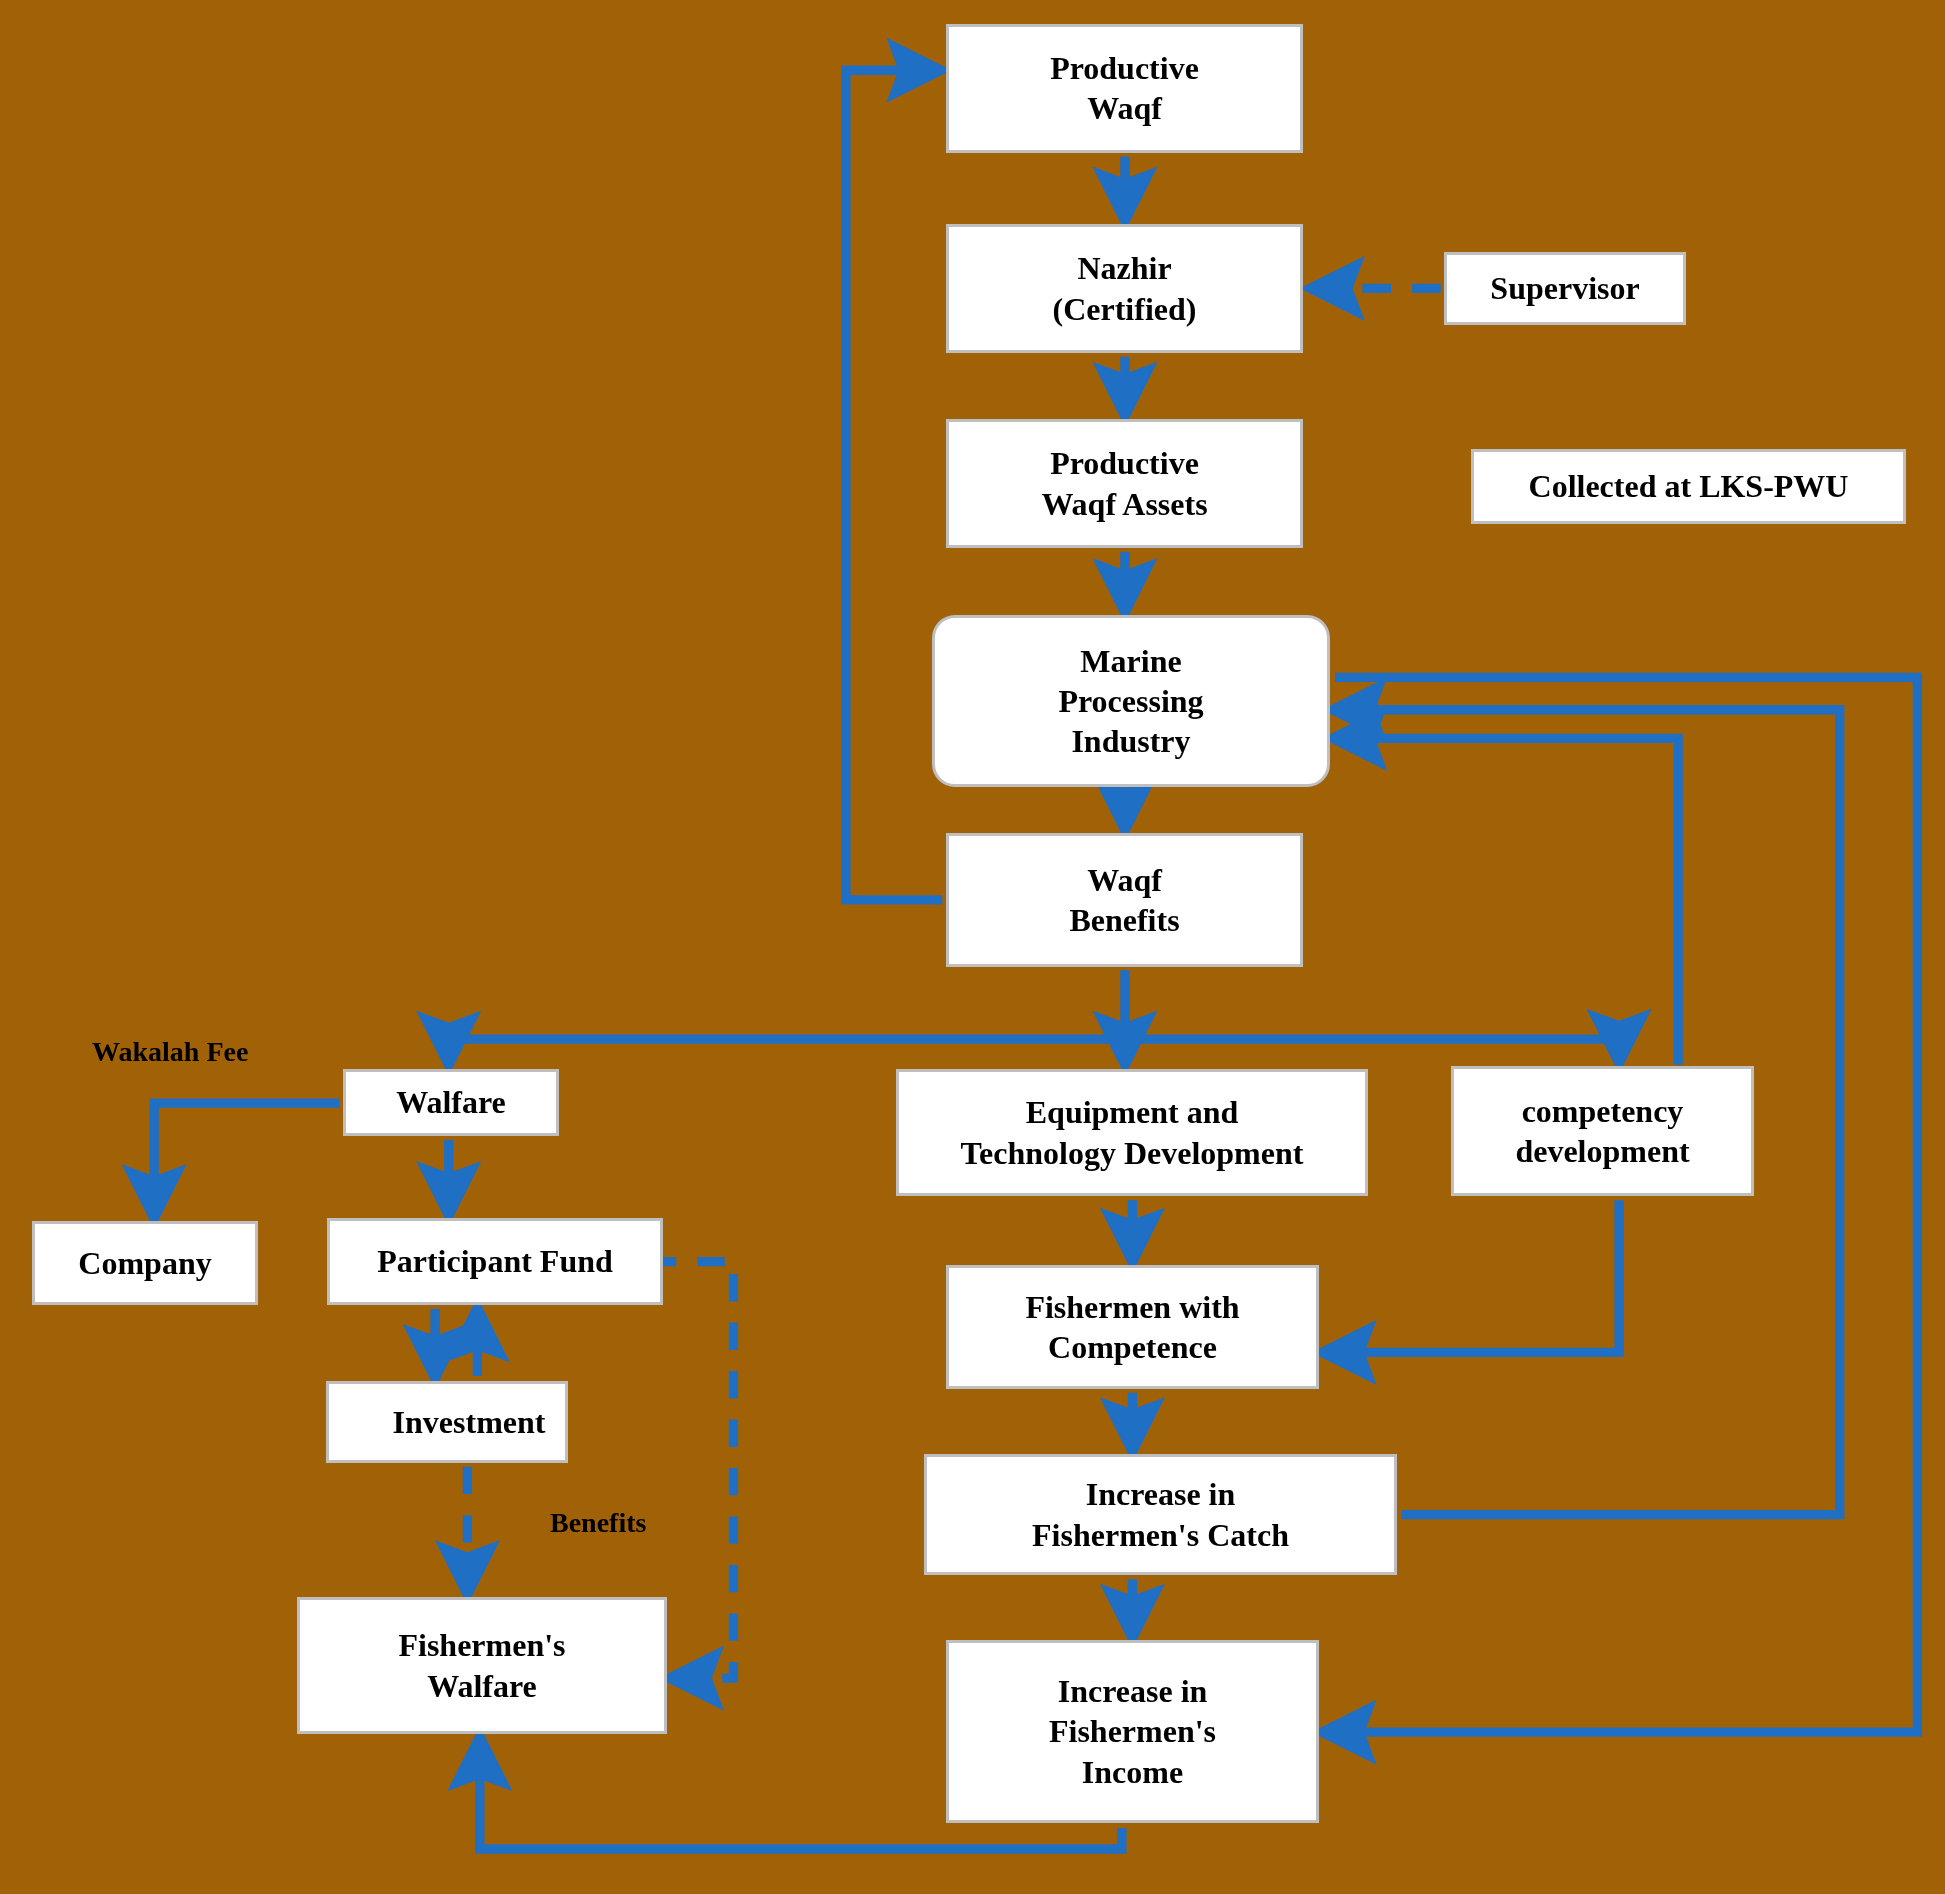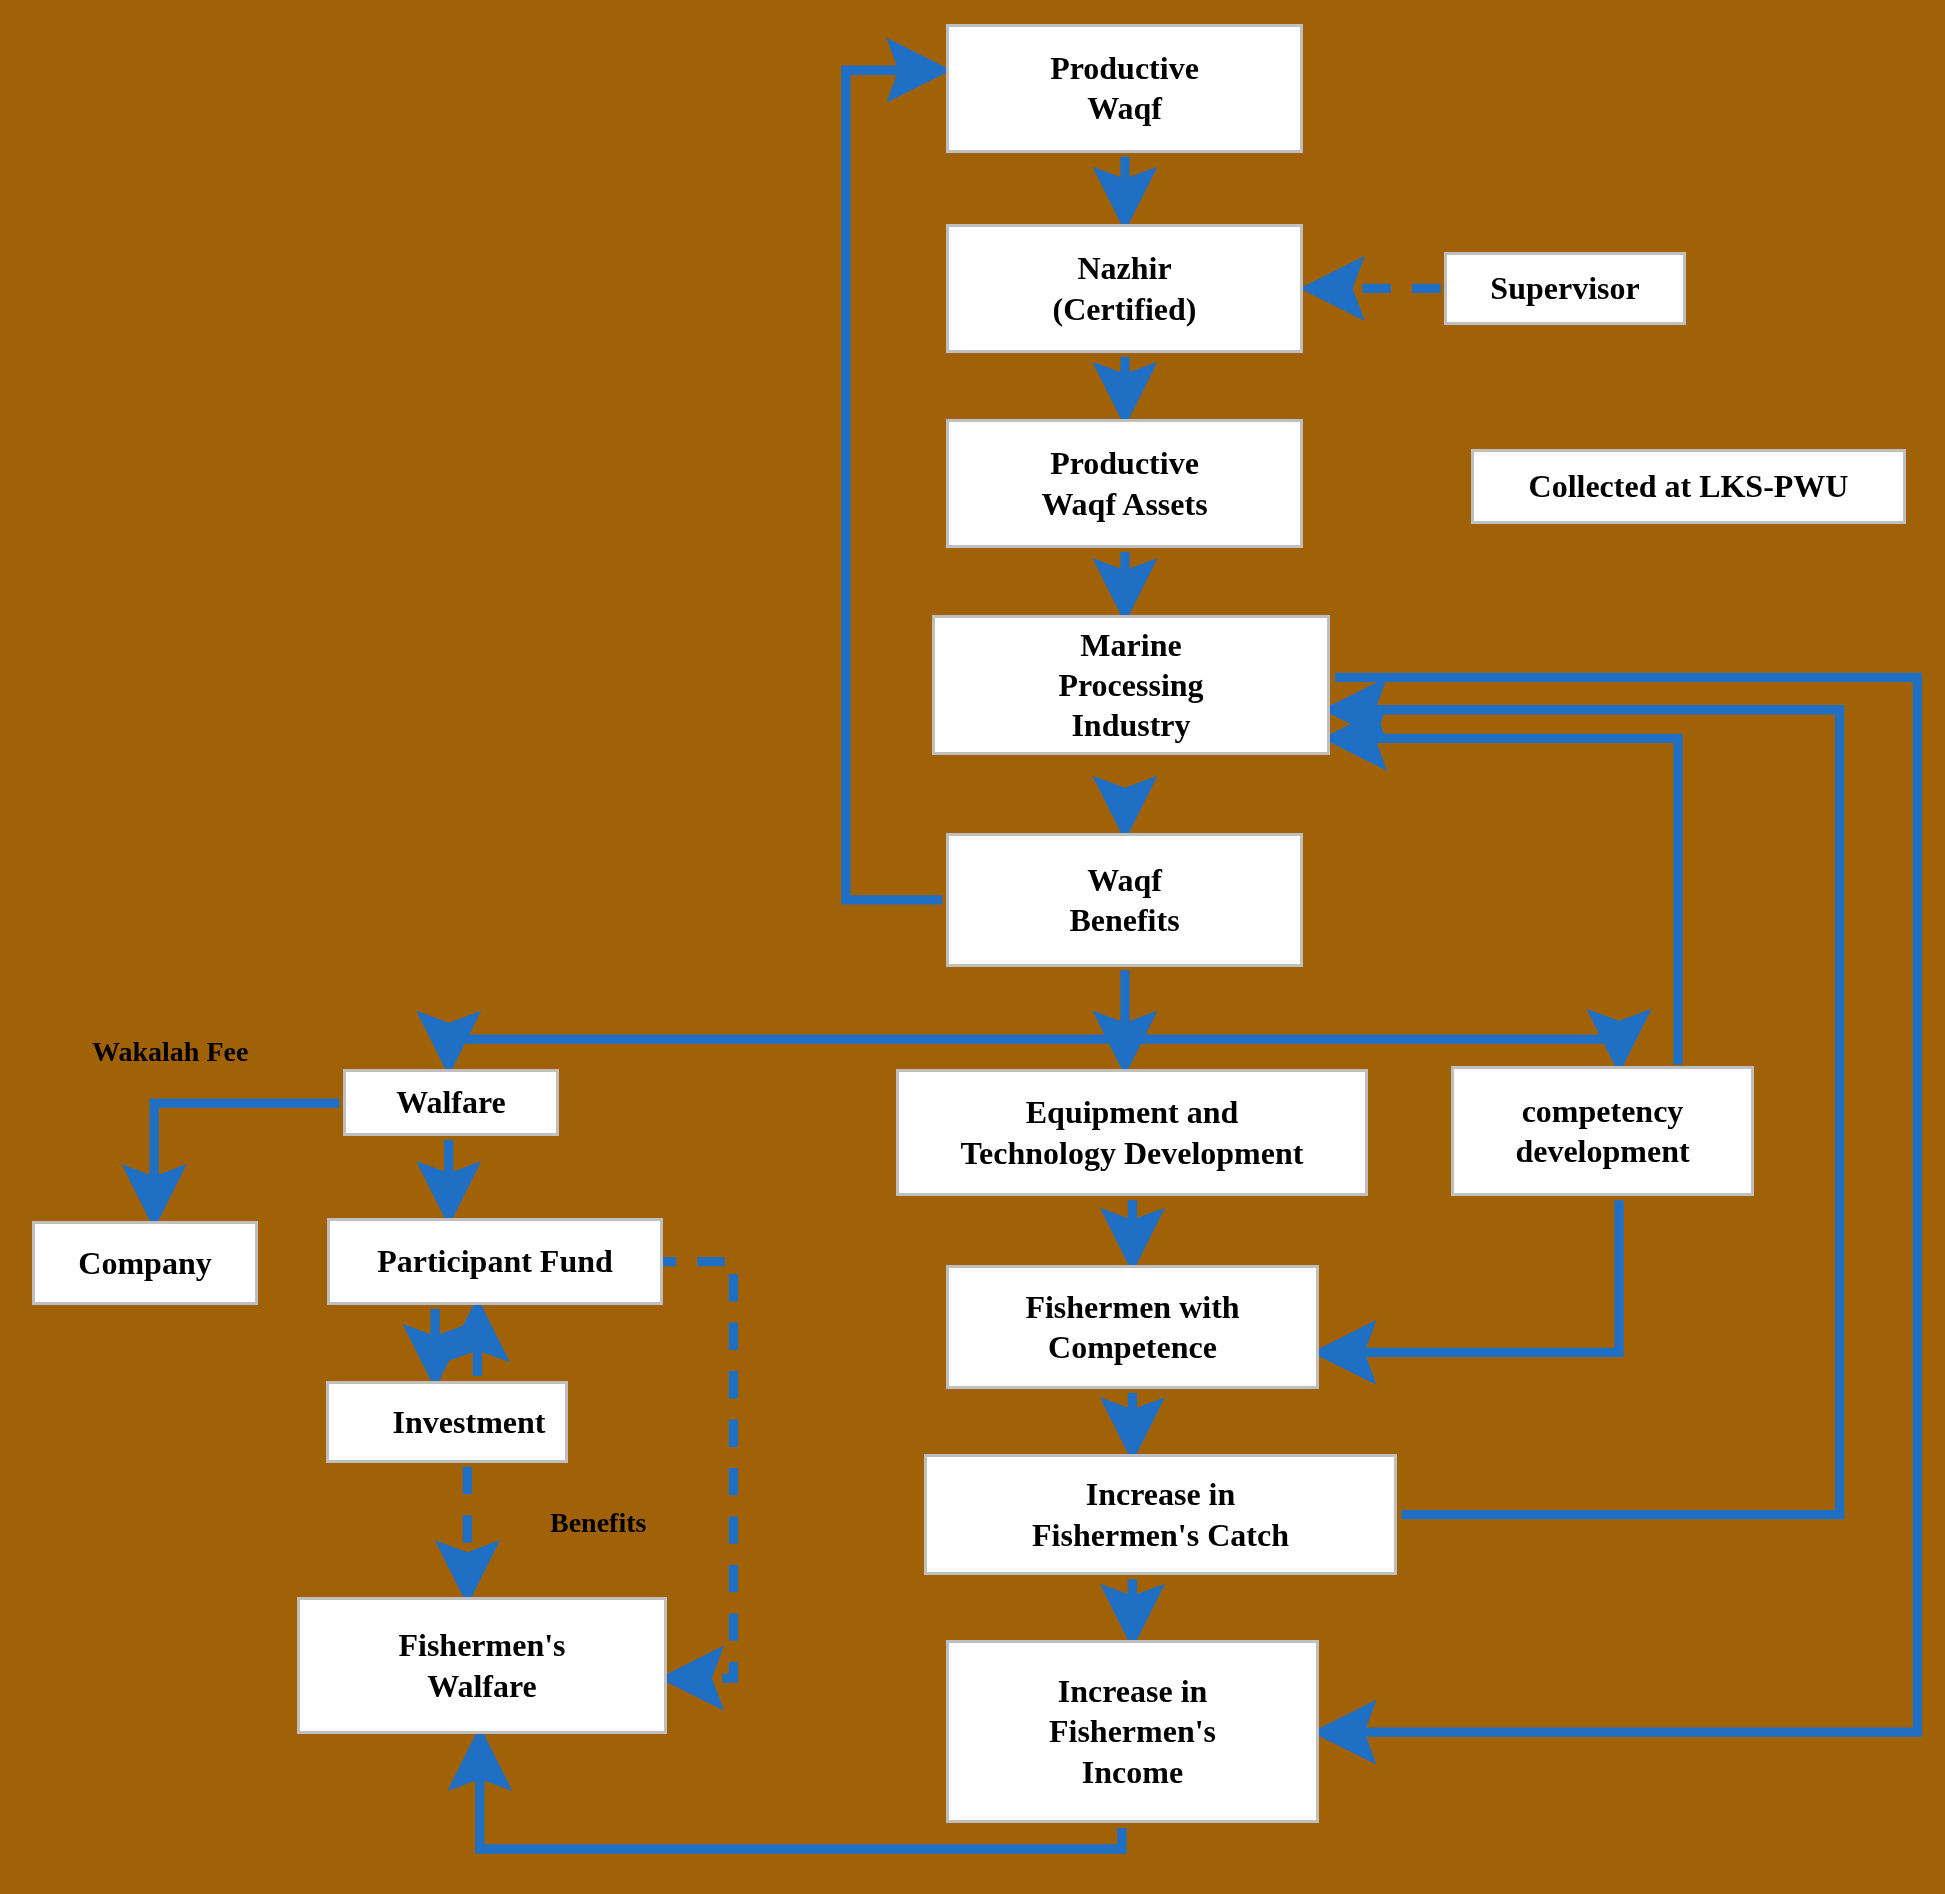--- a/index.html
+++ b/index.html
@@ -92,21 +92,21 @@
   </div>
 
   <div class="node fs40" style="left:1444px;top:449px;width:435px;height:75px;margin-left:27px;">
     <span>Collected at LKS-PWU</span>
   </div>
 
   <div class="node fs40" style="left:946px;top:419px;width:357px;height:129px;">
     <span>Productive<br>Waqf Assets</span>
   </div>
 
-  <div class="node fs40" style="left:932px;top:615px;width:398px;height:140px;">
+  <div class="node fs40" style="left:932px;top:615px;width:398px;height:172px;border-radius:23px;">
     <span>Marine<br>Processing<br>Industry</span>
   </div>
 
   <div class="node fs40" style="left:946px;top:833px;width:357px;height:134px;">
     <span>Waqf<br>Benefits</span>
   </div>
 
   <div class="node fs40" style="left:343px;top:1069px;width:216px;height:67px;">
     <span>Walfare</span>
   </div>

